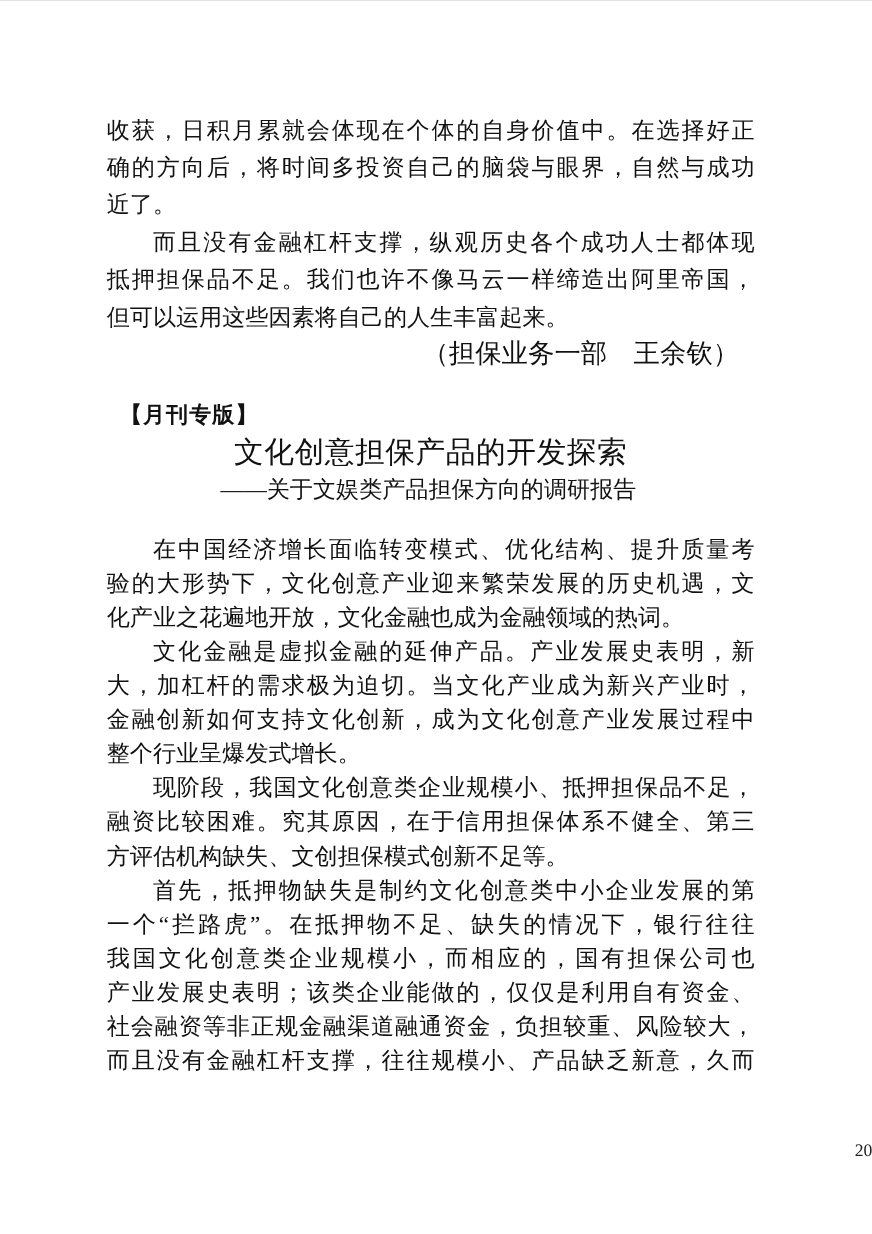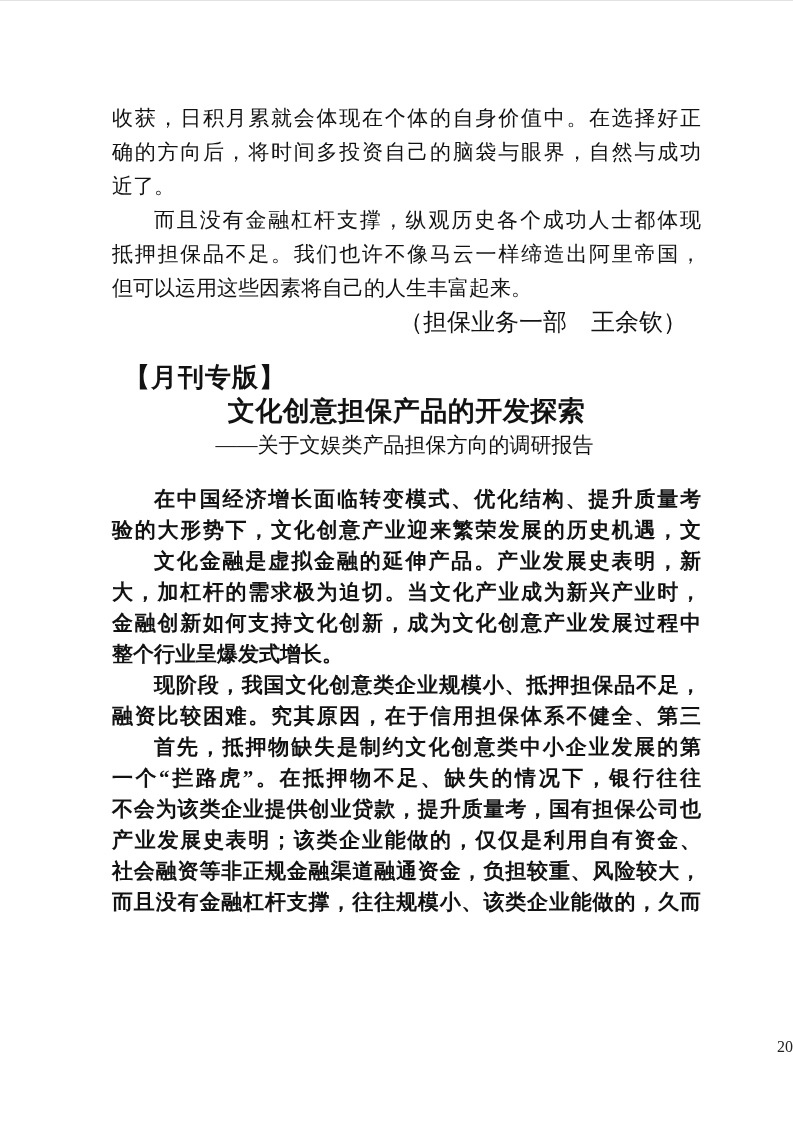--- a/index.html
+++ b/index.html
@@ -12,21 +12,21 @@
     width: 793px;
     height: 1122px;
     background: #ffffff;
     border-top: 1px solid #e2e2e2;
     overflow: hidden;
     color: #121212;
     font-family: "Liberation Serif", "DejaVu Serif", serif;
   }
   .content {
     position: absolute;
-    left: 112px;
+    left: 97px;
     top: 0;
     width: 589px;
   }
   
   .upper {
     padding-top: 100px;
     font-size: 21px;
     line-height: 34px;
   }
   
@@ -45,46 +45,45 @@
   .signature {
     text-align: right;
     padding-right: 14px;
     line-height: 34px;
     font-size: 24px;
   }
   
   .column-tag {
     margin-top: 22px;
     padding-left: 12px;
-    font-size: 26px;
+    font-size: 20px;
     font-weight: 700;
     line-height: 34px;
     letter-spacing: 1px;
   }
   .article-title {
     margin-top: -2px;
     text-align: center;
     font-family: "Liberation Sans", "DejaVu Sans", sans-serif;
-    font-weight: 700;
+    font-weight: 400;
     font-size: 27px;
     line-height: 36px;
     letter-spacing: 0.5px;
   }
   .article-subtitle {
     text-align: center;
     padding-right: 4px;
     font-size: 21px;
     line-height: 32px;
   }
   
   .lower {
     margin-top: 23px;
     font-size: 21px;
     line-height: 31px;
-    font-weight: bold;
   }
   .page-number {
     position: absolute;
     left: 0;
     top: 1036px;
     width: 100%;
     text-align: right;
     font-size: 16px;
     line-height: 20px;
     color: #222;
@@ -113,37 +112,39 @@
     <div class="column-tag">【月刊专版】</div>
 
     <div class="article-title">文化创意担保产品的开发探索</div>
 
     <div class="article-subtitle">——关于文娱类产品担保方向的调研报告</div>
 
     <div class="lower">
       <div class="para indent">
           <div class="tline">在中国经济增长面临转变模式、优化结构、提升质量考</div>
           <div class="tline">验的大形势下，文化创意产业迎来繁荣发展的历史机遇，文</div>
+          <div class="tline last">化产业之花遍地开放，文化金融也成为金融领域的热词。</div>
         </div>
       <div class="para indent">
           <div class="tline">文化金融是虚拟金融的延伸产品。产业发展史表明，新</div>
           <div class="tline">大，加杠杆的需求极为迫切。当文化产业成为新兴产业时，</div>
           <div class="tline">金融创新如何支持文化创新，成为文化创意产业发展过程中</div>
           <div class="tline last">整个行业呈爆发式增长。</div>
         </div>
       <div class="para indent">
           <div class="tline">现阶段，我国文化创意类企业规模小、抵押担保品不足，</div>
           <div class="tline">融资比较困难。究其原因，在于信用担保体系不健全、第三</div>
+          <div class="tline last">方评估机构缺失、文创担保模式创新不足等。</div>
         </div>
       <div class="para indent">
           <div class="tline">首先，抵押物缺失是制约文化创意类中小企业发展的第</div>
           <div class="tline">一个“拦路虎”。在抵押物不足、缺失的情况下，银行往往</div>
-          <div class="tline">不会为该类企业提供创业贷款，提升质量考，国有担保公司也</div>
+          <div class="tline">我国文化创意类企业规模小，而相应的，国有担保公司也</div>
           <div class="tline">产业发展史表明；该类企业能做的，仅仅是利用自有资金、</div>
           <div class="tline">社会融资等非正规金融渠道融通资金，负担较重、风险较大，</div>
-          <div class="tline">而且没有金融杠杆支撑，往往规模小、该类企业能做的，久而</div>
+          <div class="tline">而且没有金融杠杆支撑，往往规模小、产品缺乏新意，久而</div>
         </div>
     </div>
 
   </div>
 
   <div class="page-number">20</div>
 </div>
 
 </body></html>

